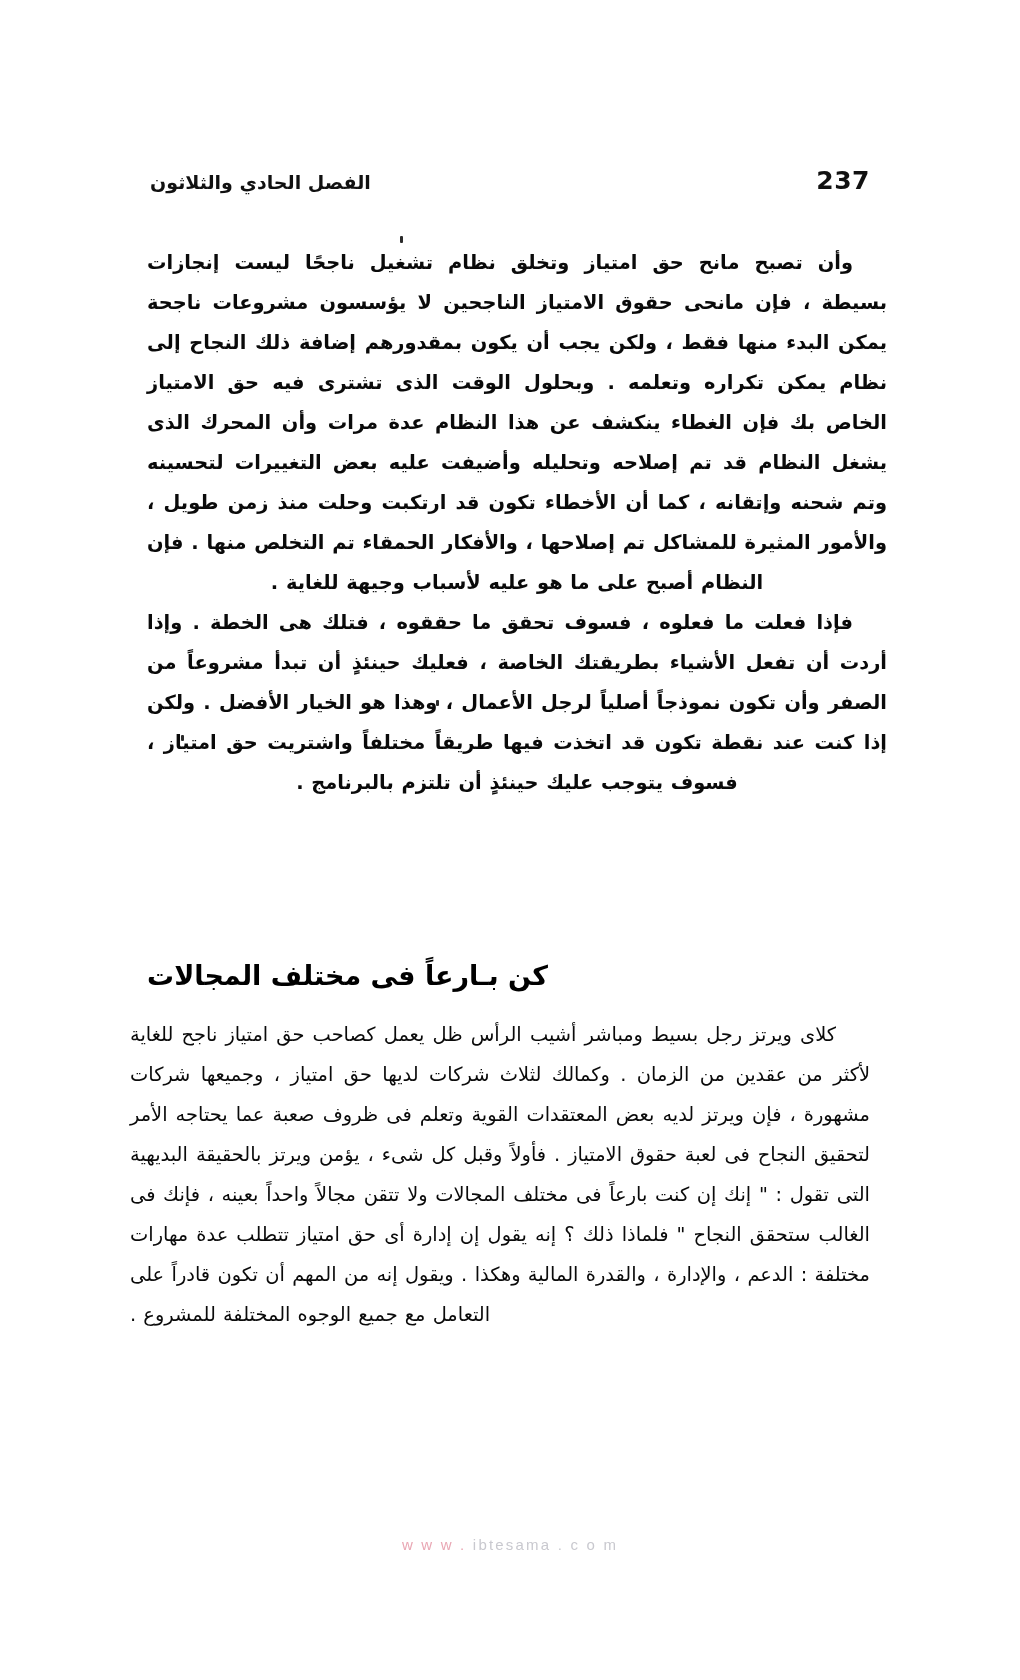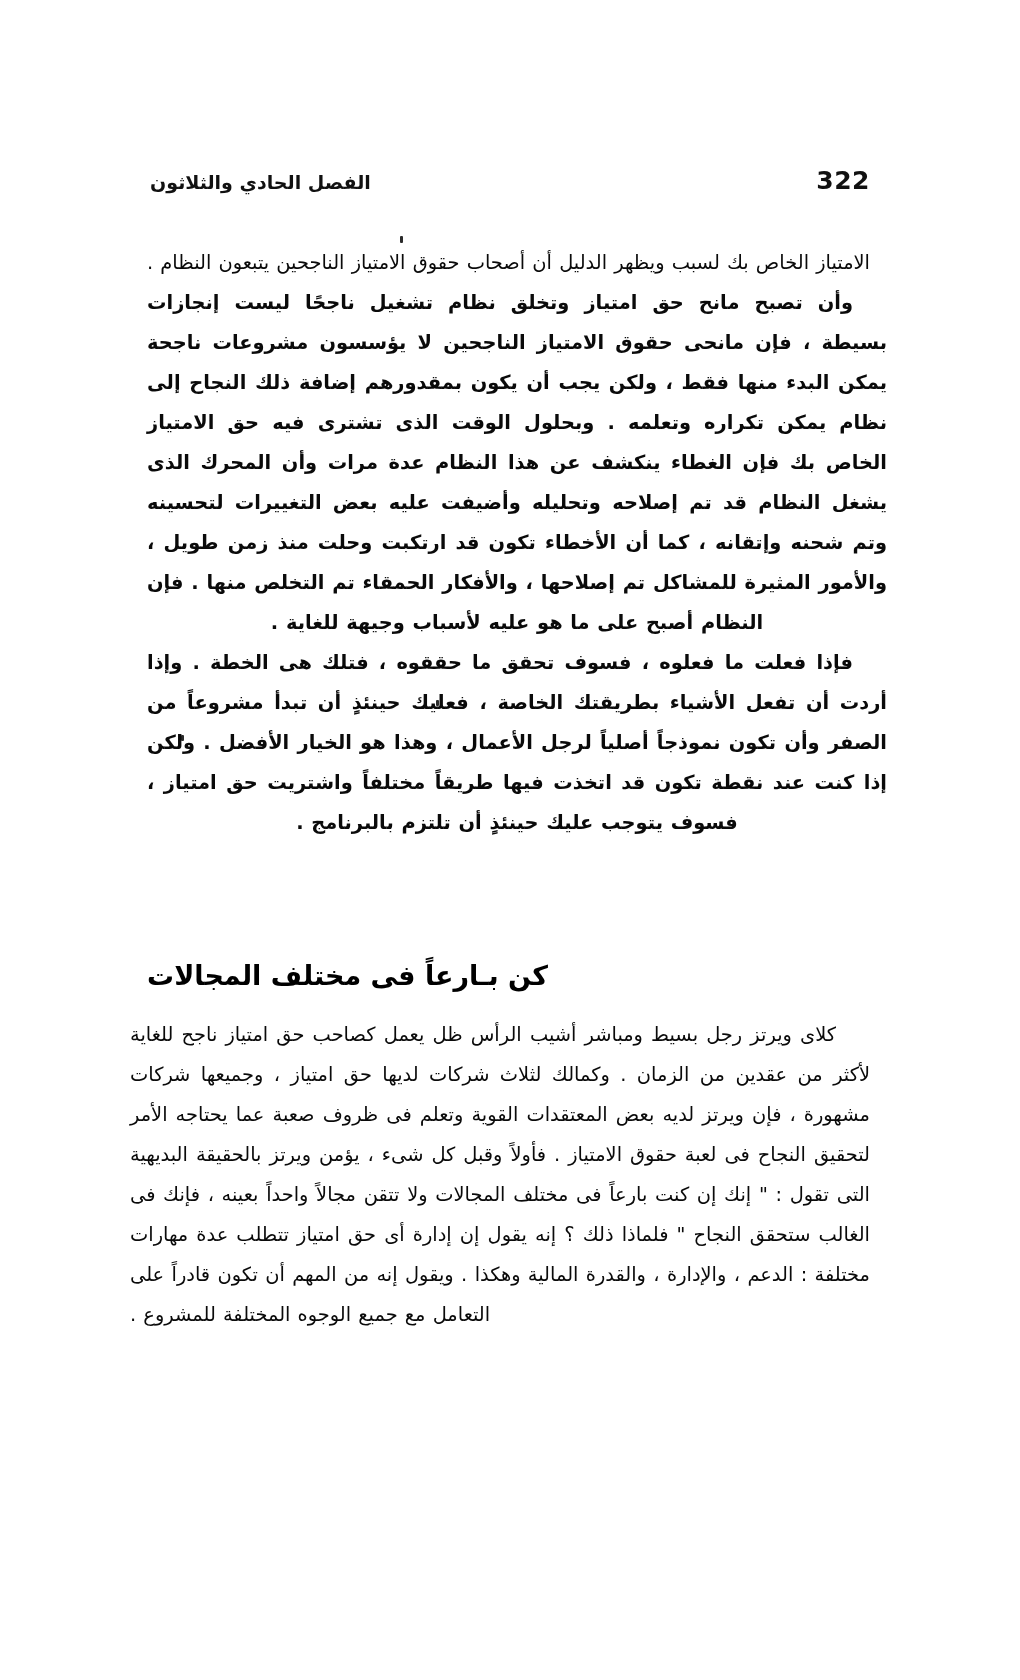--- a/index.html
+++ b/index.html
@@ -135,34 +135,38 @@
     background: #2b2b2b;
     border-radius: 50%;
   }
 </style>
 </head>
 <body>
 
 <div class="page">
 
   <div class="running-head">
-    <span class="page-number">322</span>
+    <span class="page-number">237</span>
     <span class="chapter-title">الفصل الحادي والثلاثون</span>
   </div>
 
   <div class="speck" style="left:400px; top:236px; width:3px; height:7px; border-radius:1px;"></div>
   <div class="speck" style="left:181px; top:735px; width:3px; height:6px; border-radius:1px;"></div>
   <div class="speck" style="left:436px; top:700px; width:3px; height:6px; border-radius:1px;"></div>
 
   <div class="content">
-    <p class="para last-left">الامتياز الخاص بك لسبب ويظهر الدليل أن أصحاب حقوق الامتياز الناجحين يتبعون النظام .</p>
     <p class="para indent last-center">وأن تصبح مانح حق امتياز وتخلق نظام تشغيل ناجحًا ليست إنجازات بسيطة ، فإن مانحى حقوق الامتياز الناجحين لا يؤسسون مشروعات ناجحة يمكن البدء منها فقط ، ولكن يجب أن يكون بمقدورهم إضافة ذلك النجاح إلى نظام يمكن تكراره وتعلمه . وبحلول الوقت الذى تشترى فيه حق الامتياز الخاص بك فإن الغطاء ينكشف عن هذا النظام عدة مرات وأن المحرك الذى يشغل النظام قد تم إصلاحه وتحليله وأضيفت عليه بعض التغييرات لتحسينه وتم شحنه وإتقانه ، كما أن الأخطاء تكون قد ارتكبت وحلت منذ زمن طويل ، والأمور المثيرة للمشاكل تم إصلاحها ، والأفكار الحمقاء تم التخلص منها . فإن النظام أصبح على ما هو عليه لأسباب وجيهة للغاية .</p>
     <p class="para indent last-center">فإذا فعلت ما فعلوه ، فسوف تحقق ما حققوه ، فتلك هى الخطة . وإذا أردت أن تفعل الأشياء بطريقتك الخاصة ، فعليك حينئذٍ أن تبدأ مشروعاً من الصفر وأن تكون نموذجاً أصلياً لرجل الأعمال ، وهذا هو الخيار الأفضل . ولكن إذا كنت عند نقطة تكون قد اتخذت فيها طريقاً مختلفاً واشتريت حق امتياز ، فسوف يتوجب عليك حينئذٍ أن تلتزم بالبرنامج .</p>
   </div>
 
   <div class="section-heading">كن بـارعاً فى مختلف المجالات</div>
 
   <div class="content-two">
     <p class="para indent last-left">كلاى ويرتز رجل بسيط ومباشر أشيب الرأس ظل يعمل كصاحب حق امتياز ناجح للغاية لأكثر من عقدين من الزمان . وكمالك لثلاث شركات لديها حق امتياز ، وجميعها شركات مشهورة ، فإن ويرتز لديه بعض المعتقدات القوية وتعلم فى ظروف صعبة عما يحتاجه الأمر لتحقيق النجاح فى لعبة حقوق الامتياز . فأولاً وقبل كل شىء ، يؤمن ويرتز بالحقيقة البديهية التى تقول : " إنك إن كنت بارعاً فى مختلف المجالات ولا تتقن مجالاً واحداً بعينه ، فإنك فى الغالب ستحقق النجاح " فلماذا ذلك ؟ إنه يقول إن إدارة أى حق امتياز تتطلب عدة مهارات مختلفة : الدعم ، والإدارة ، والقدرة المالية وهكذا . ويقول إنه من المهم أن تكون قادراً على التعامل مع جميع الوجوه المختلفة للمشروع .</p>
   </div>
 
+  <div class="watermark">
+    <span>w w w .</span>
+    <span class="dom">ibtesama</span>
+    <span class="dom">. c o m</span>
+  </div>
 
 </div>
 
 </body></html>

